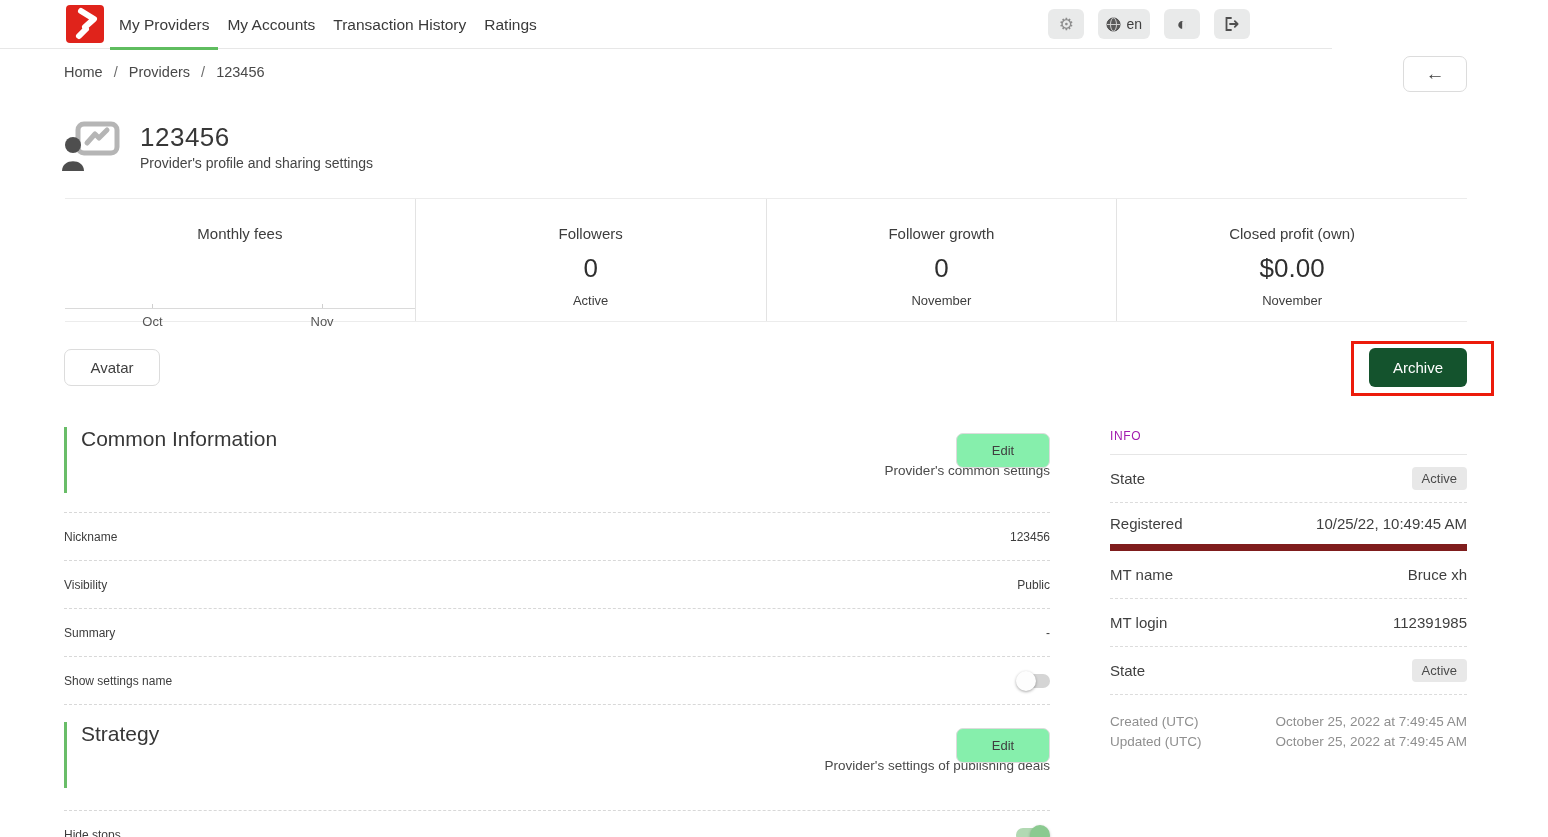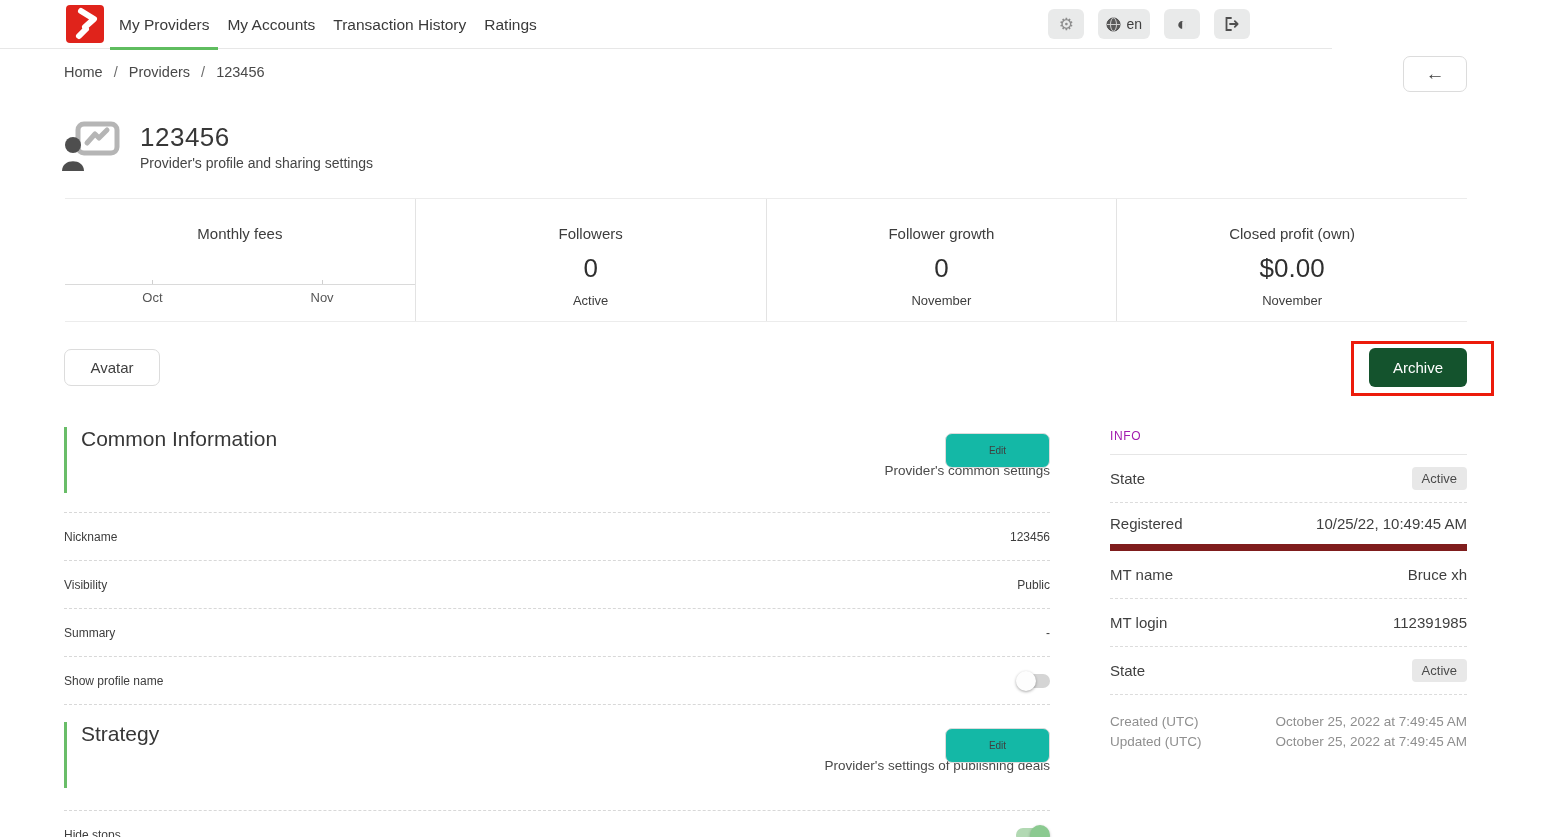--- a/index.html
+++ b/index.html
@@ -40,43 +40,43 @@
   .page-subtitle { position:absolute; left:140px; top:155px; font-size:14px; color:#454545; }
 
   
   .stats { position:absolute; left:65px; top:198px; width:1402px; height:124px;
     border-top:1px solid #ececec; border-bottom:1px solid #ececec; display:flex; }
   .stat-card { flex:1; position:relative; }
   .stat-card + .stat-card { border-left:1px solid #e3e3e3; }
   .stat-title { text-align:center; padding-top:26px; font-size:15px; color:#3d3d3d; }
   .stat-value { text-align:center; margin-top:11px; font-size:26px; color:#2f2f2f; }
   .stat-caption { text-align:center; margin-top:9px; font-size:13px; color:#3d3d3d; }
-  .mini-chart { position:absolute; left:0; right:0; top:85px; height:39px; }
+  .mini-chart { position:absolute; left:0; right:0; top:109px; height:39px; }
   .mini-axis { position:absolute; left:0; right:0; top:0; border-top:1px solid #dadada; }
   .tick { position:absolute; top:-4px; width:1px; height:4px; background:#cfcfcf; }
   .tick-label { position:absolute; top:6px; transform:translateX(-50%); font-size:13px; color:#565656; }
   .t1 { left:25%; } .t2 { left:73.5%; }
 
   
   .avatar-btn { position:absolute; left:64px; top:349px; width:96px; height:37px;
     background:#fff; border:1px solid #dcdcdc; border-radius:7px; font-size:15px;
     color:#3f3f3f; cursor:pointer; font-family:inherit; }
   .archive-annotation { position:absolute; left:1351px; top:341px; width:143px; height:55px;
     border:3px solid #ec1b0b; pointer-events:none; }
   .archive-btn { position:absolute; left:1369px; top:348px; width:98px; height:39px;
     background:#14532d; border:none; border-radius:6px; color:#fff; font-size:15px;
     cursor:pointer; font-family:inherit; }
 
   
   .section-header { position:absolute; left:64px; width:986px;
     border-left:3px solid #69bd68; padding-left:14px; }
   .section-title { font-size:21px; color:#373737; }
   .section-subtitle { margin-top:12px; font-size:13.5px; color:#4a4a4a;text-align:right; }
-  .edit-btn { position:absolute; right:0; top:6px; width:105px; height:35px;
-    background:#14b8a6; border:1px solid #dcdcdc; border-radius:7px; font-size:10px;
+  .edit-btn { position:absolute; right:0; top:6px; width:94px; height:35px;
+    background:#86efac; border:1px solid #dcdcdc; border-radius:7px; font-size:13px;
     color:#3f3f3f; cursor:pointer; font-family:inherit; }
   .rows { position:absolute; left:64px; width:986px; border-top:1px dashed #d8d8d8; }
   .field-row { height:48px; display:flex; justify-content:space-between; align-items:center;
     border-bottom:1px dashed #d8d8d8; font-size:12px; }
   .field-label { color:#3d3d3d; }
   .field-value { color:#3d3d3d; }
 
   
   .toggle { position:relative; width:34px; height:20px; cursor:pointer; flex:none; }
   .toggle .track { position:absolute; left:8px; right:0; top:3px; height:14px;
@@ -208,21 +208,21 @@
     </div>
     <div class="field-row">
       <span class="field-label">Visibility</span>
       <span class="field-value">Public</span>
     </div>
     <div class="field-row">
       <span class="field-label">Summary</span>
       <span class="field-value">-</span>
     </div>
     <div class="field-row">
-      <span class="field-label">Show profile name</span>
+      <span class="field-label">Show settings name</span>
       <span class="toggle off">
         <span class="track"></span>
         <span class="knob"></span>
       </span>
     </div>
   </div>
 
   <div class="section-header" style="top:722px; height:66px;">
     <div class="section-title">Strategy</div>
     <div class="section-subtitle">Provider's settings of publishing deals</div>

